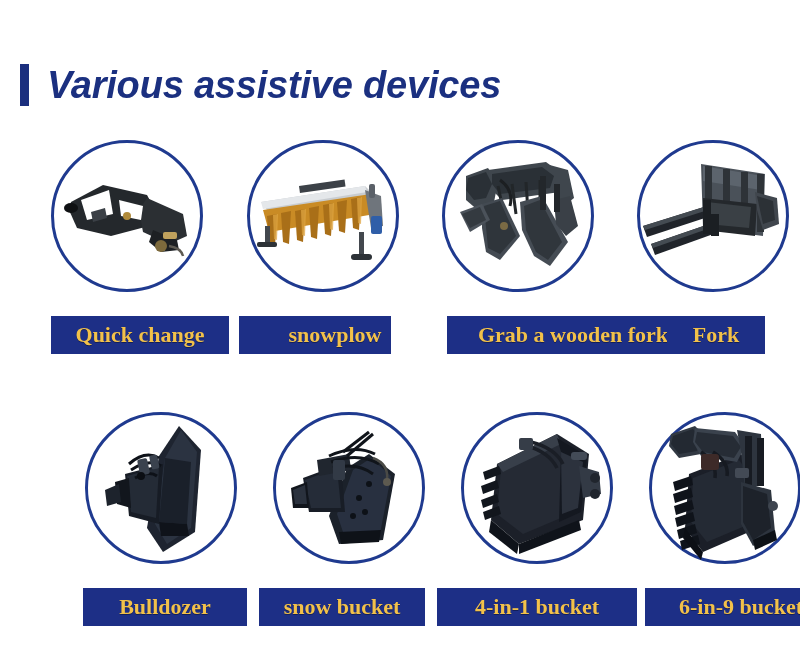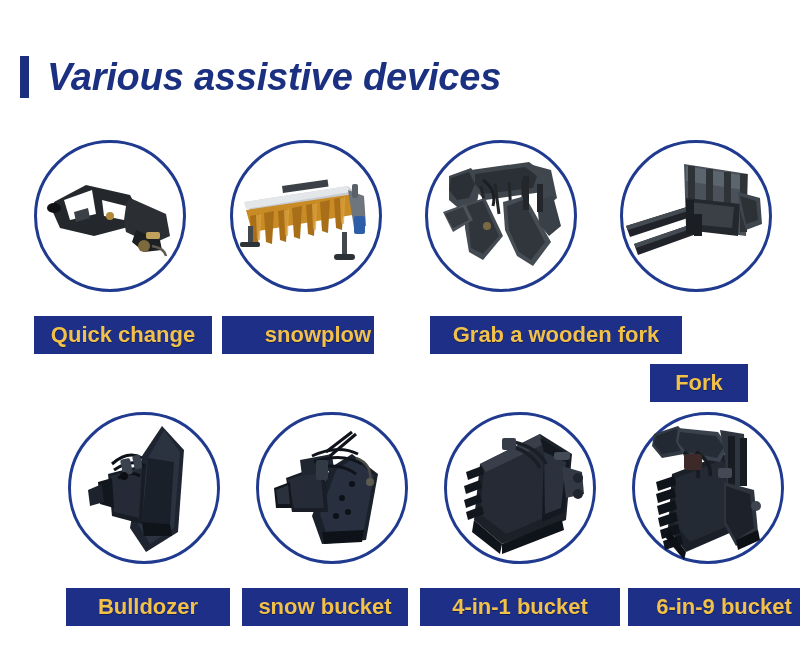--- a/index.html
+++ b/index.html
@@ -12,21 +12,21 @@
     width: 800px;
     height: 672px;
     overflow: hidden;
     font-family: "Liberation Sans", sans-serif;
     position: relative;
   }
 
   
   .title-row {
     position: absolute;
-    left: 0; top: 48px;
+    left: 0; top: 56px;
     width: 640px;
     height: 58px;
     display: flex;
     align-items: center;
   }
   .title-bar {
     width: 9px;
     height: 42px;
     background: #1b2f7e;
     margin-left: 20px;
@@ -39,22 +39,23 @@
     font-style: italic;
     color: #1b3080;
     letter-spacing: -0.2px;
     line-height: 1;
     white-space: nowrap;
   }
 
   
   .row {
     position: absolute;
-    left: 0;
+    left: 17px;
     width: 652px;
+    font-family: Liberation Serif, serif;
   }
   .row-1 { top: 140px; }
   .row-2 { top: 412px; margin-left: 20px; }
 
   .circles {
     position: relative;
     width: 800px;
     height: 176px;
   }
   .labels {
@@ -226,21 +227,21 @@
   <div class="labels">
     <div class="chip" style="left:34px; width:178px;">
       <span>Quick change</span>
     </div>
     <div class="chip" style="left:222px; width:152px;padding-left:40px;">
       <span>snowplow</span>
     </div>
     <div class="chip" style="left:386px; width:252px;margin-left:44px;">
       <span>Grab a wooden fork</span>
     </div>
-    <div class="chip" style="left:650px; width:98px;margin-top:48px;">
+    <div class="chip" style="left:650px; width:98px;">
       <span>Fork</span>
     </div>
   </div>
 </div>
 
 <div class="row row-2">
   <div class="circles">
 
     <div class="thumb" style="left:48px; top:0;">
       <div class="ring"></div>

